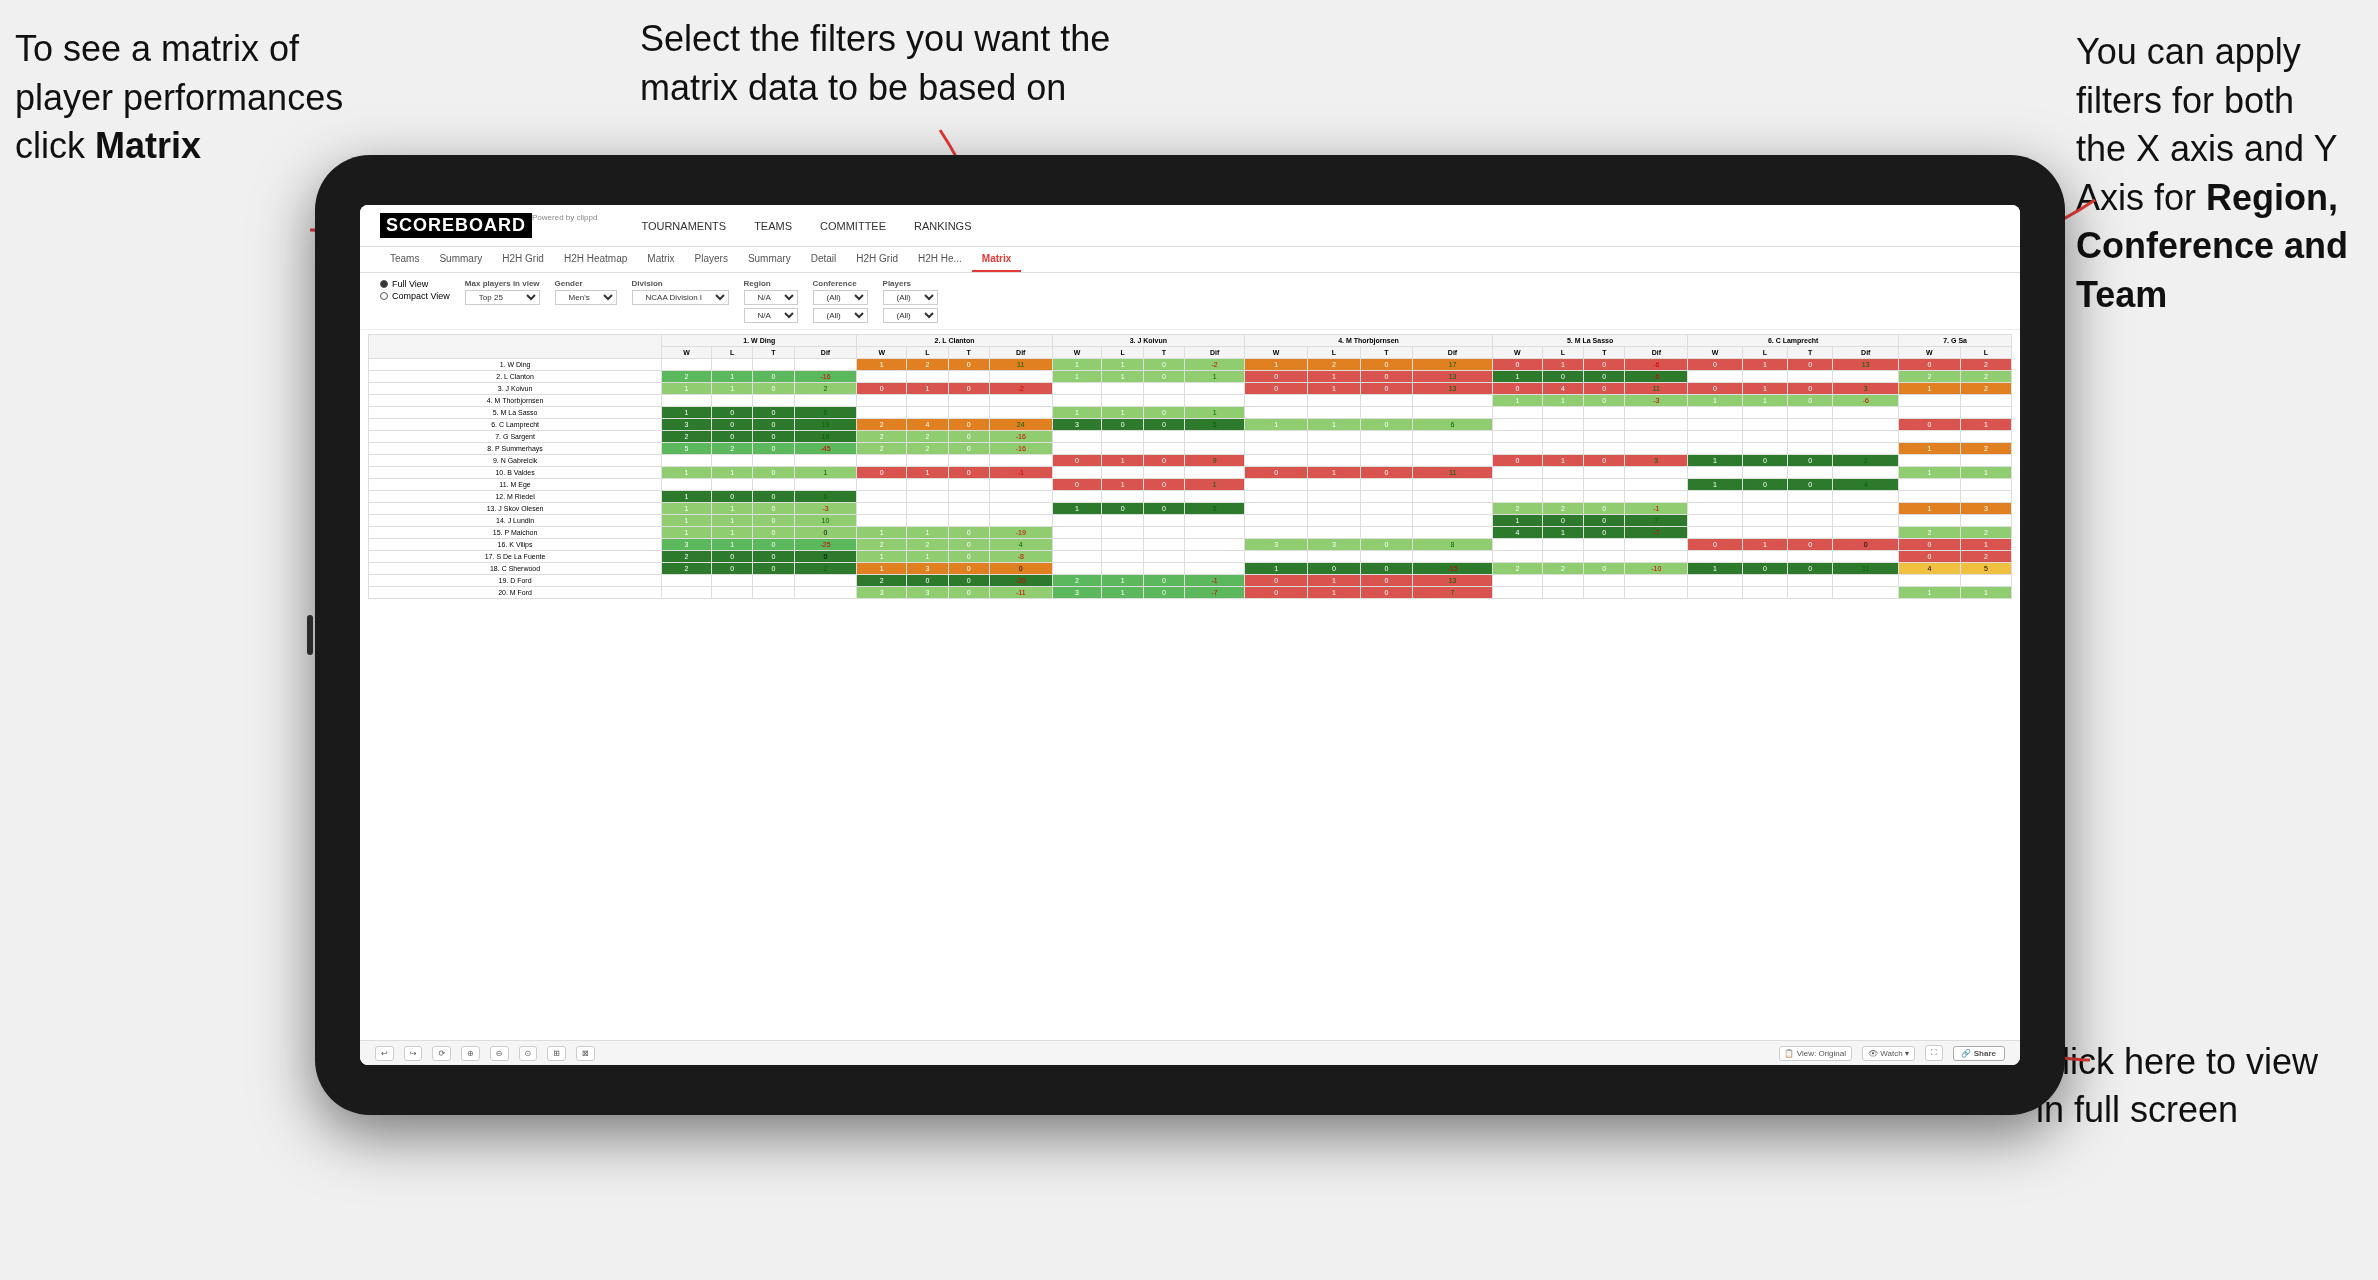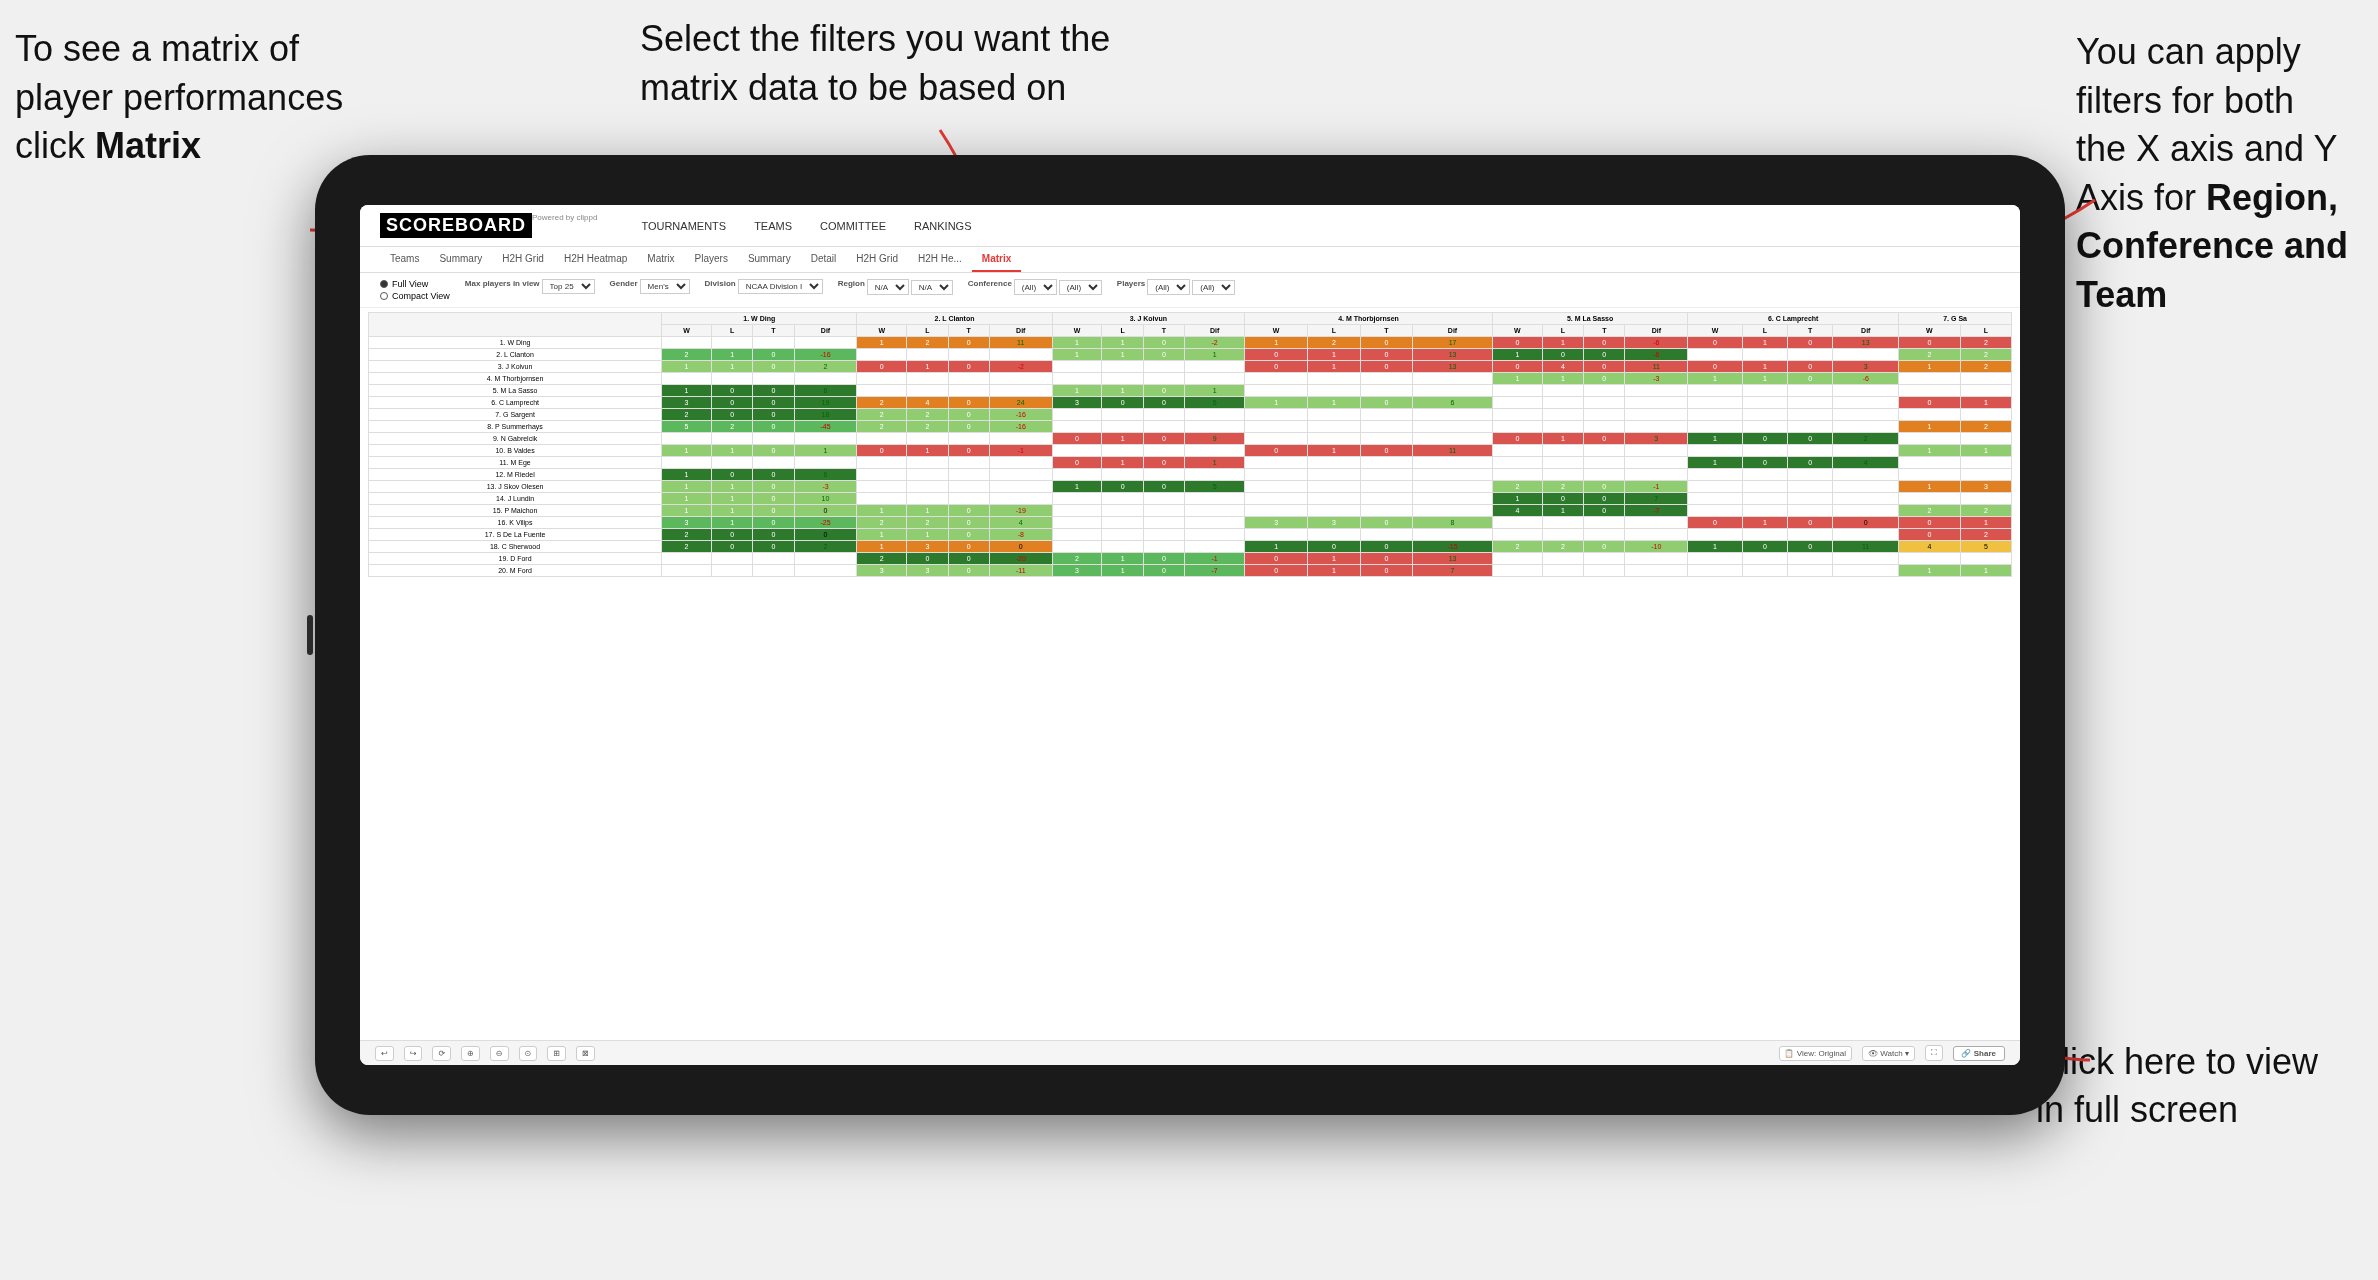--- a/index.html
+++ b/index.html
@@ -153,35 +153,35 @@
       border: 1px solid #555;
       display: inline-block;
     }
 
     .radio-circle.selected {
       background: #333;
     }
 
     .filter-group {
       display: flex;
-      flex-direction: row;
+      flex-direction: column;
       gap: 2px;
     }
 
     .filter-label {
       font-size: 8px;
       color: #555;
       font-weight: bold;
     }
 
     .filter-select {
       font-size: 8px;
       color: #333;
       border: 1px solid #ccc;
-      padding: 1px 3px;
+      padding: 1px 9px;
       background: #fff;
     }
 
     .matrix-table {
       border-collapse: collapse;
       font-size: 7px;
       width: 100%;
     }
 
     .matrix-table th, .matrix-table td {

